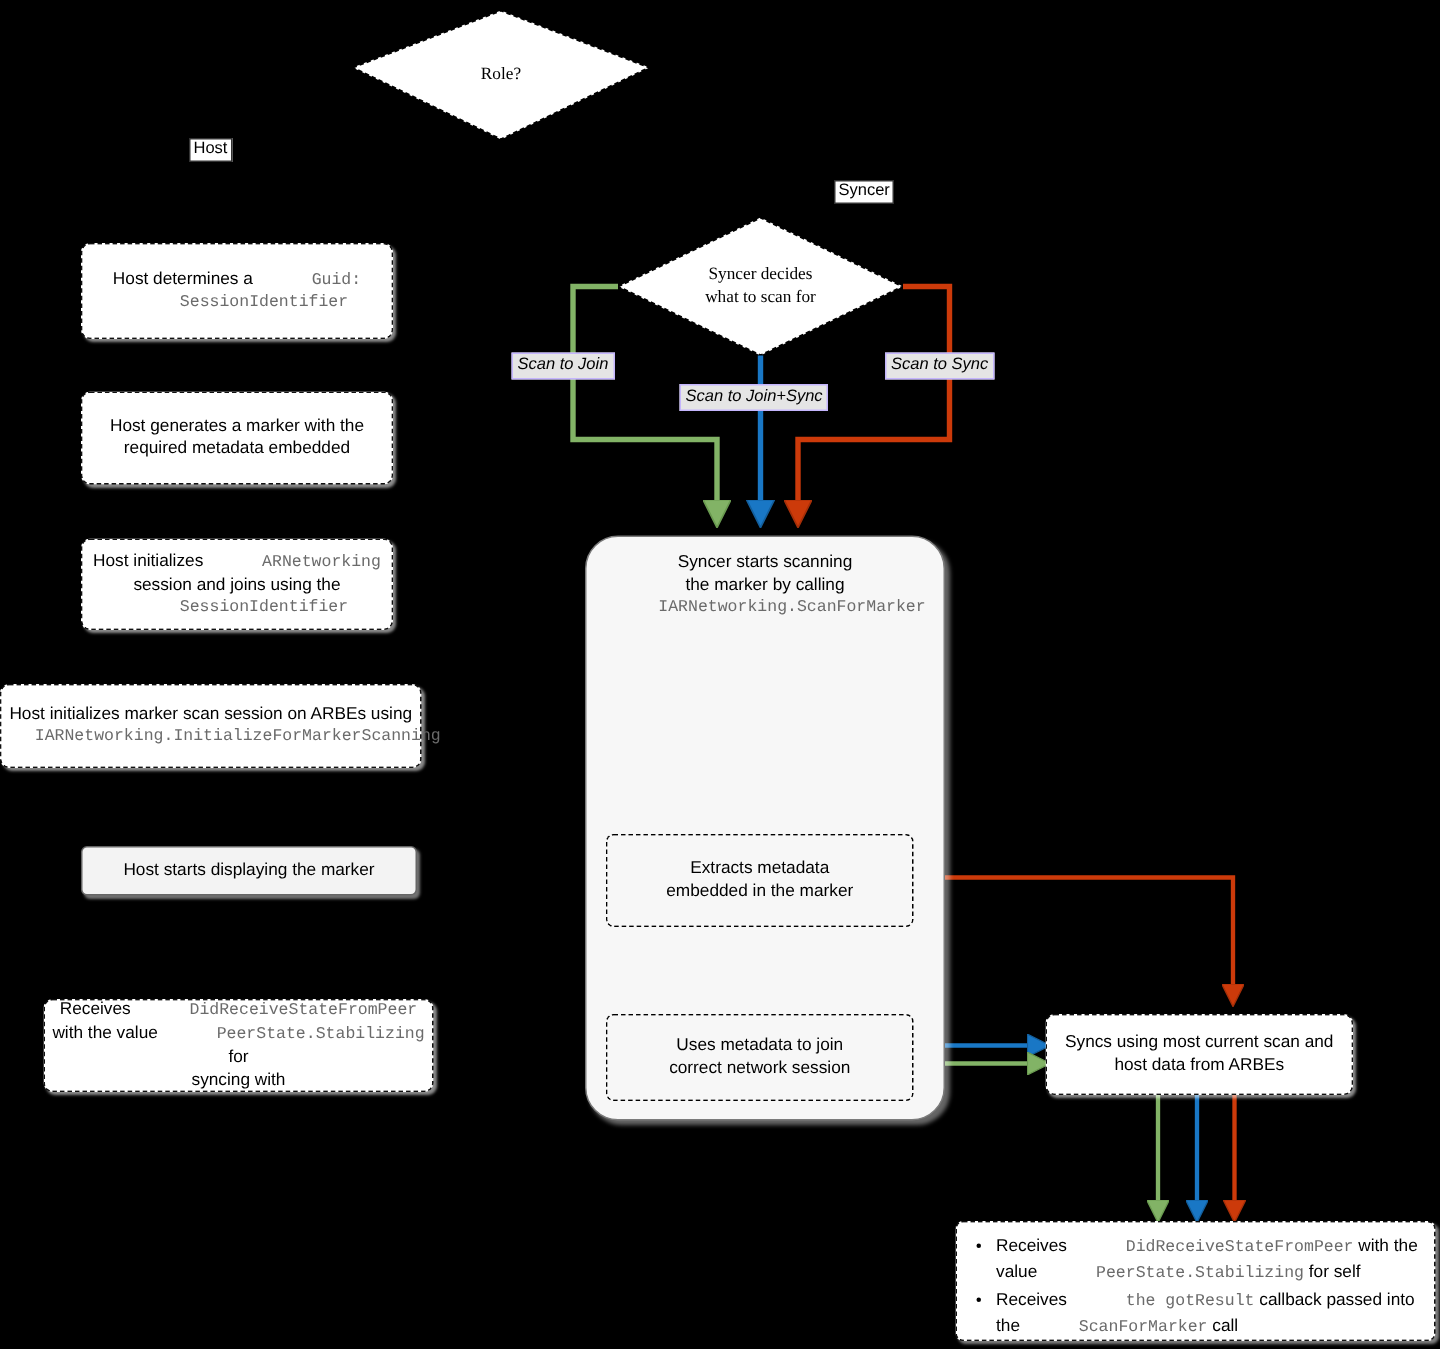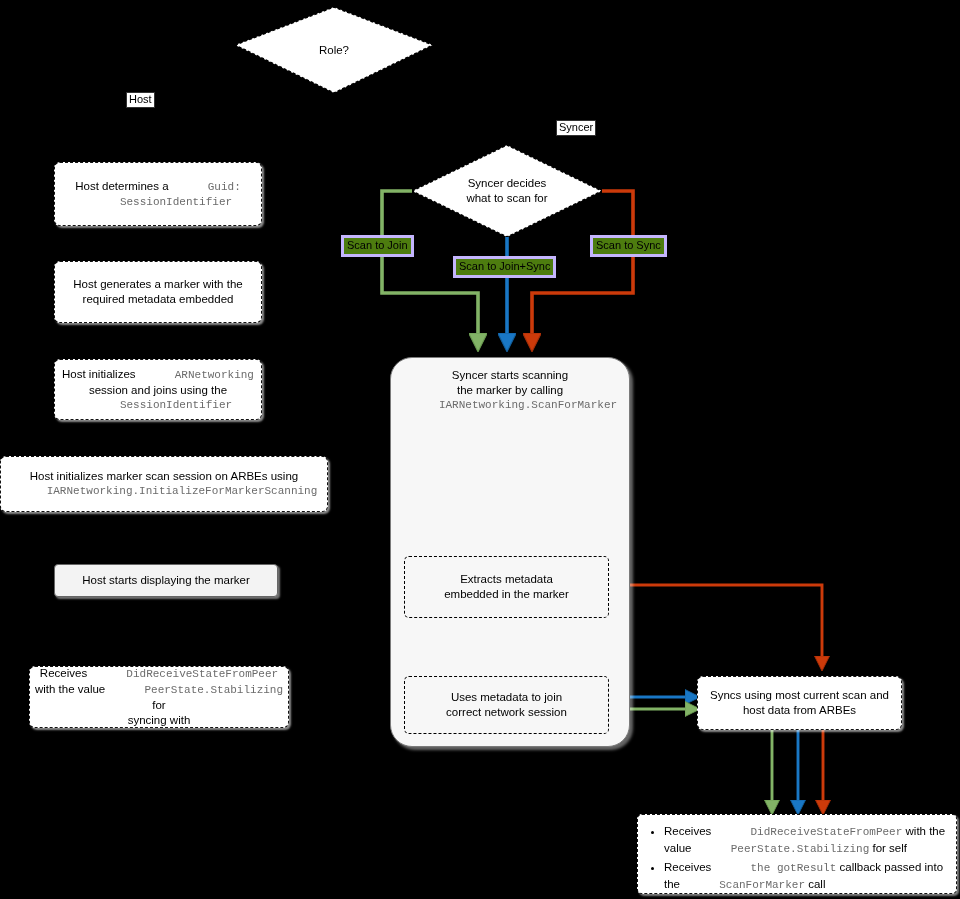--- a/index.html
+++ b/index.html
@@ -64,41 +64,43 @@
     left: 0; right: 0;
     top: 10px;
     text-align: center;
     font-size: 11.5px;
     line-height: 15px;
     color: #000000;
   }
   .diamond {
     position: absolute;
     z-index: 4;
+    font-family: Liberation Serif, serif;
   }
   .diamond-label {
     position: absolute;
     left: 0; right: 0;
     top: 50%;
     transform: translateY(-50%);
     text-align: center;
     font-size: 11.5px;
     line-height: 15px;
     color: #000000;
   }
   .edge-label {
     position: absolute;
-    background: #4d7c0f;
-    border: 3px solid #c4b5fd;
+    background: #e5e5e5;
+    border: 1px solid #c4b5fd;
     color: #000000;
     font-size: 11px;
     line-height: 13px;
     padding: 1px 3px 2px 3px;
     white-space: nowrap;
     z-index: 9;
+    font-style: italic;
   }
   .pool-label {
     position: absolute;
     background: #ffffff;
     border: 1px solid #333333;
     color: #000000;
     font-size: 11px;
     line-height: 13px;
     padding: 0px 2px 1px 2px;
     white-space: nowrap;
@@ -218,21 +220,21 @@
   </div>
 
   <div class="node node-dashed" style="left:54px; top:359px; width:208px; height:61px;">
     <div>
       <span class="txt-line"><span>Host initializes </span><span class="mono">ARNetworking</span></span>
       <span class="txt-line">session and joins using the</span>
       <span class="txt-line mono">SessionIdentifier</span>
     </div>
   </div>
 
-  <div class="node node-dashed" style="left:0px; top:456px; width:328px; height:56px;">
+  <div class="node node-dashed" style="left:0px; top:456px; width:281px; height:56px;">
     <div>
       <span class="txt-line">Host initializes marker scan session on ARBEs using</span>
       <span class="txt-line mono">IARNetworking.InitializeForMarkerScanning</span>
     </div>
   </div>
 
   <div class="node node-solid" style="left:54px; top:564px; width:224px; height:33px;">
     <div>
       <span class="txt-line">Host starts displaying the marker</span>
     </div>

